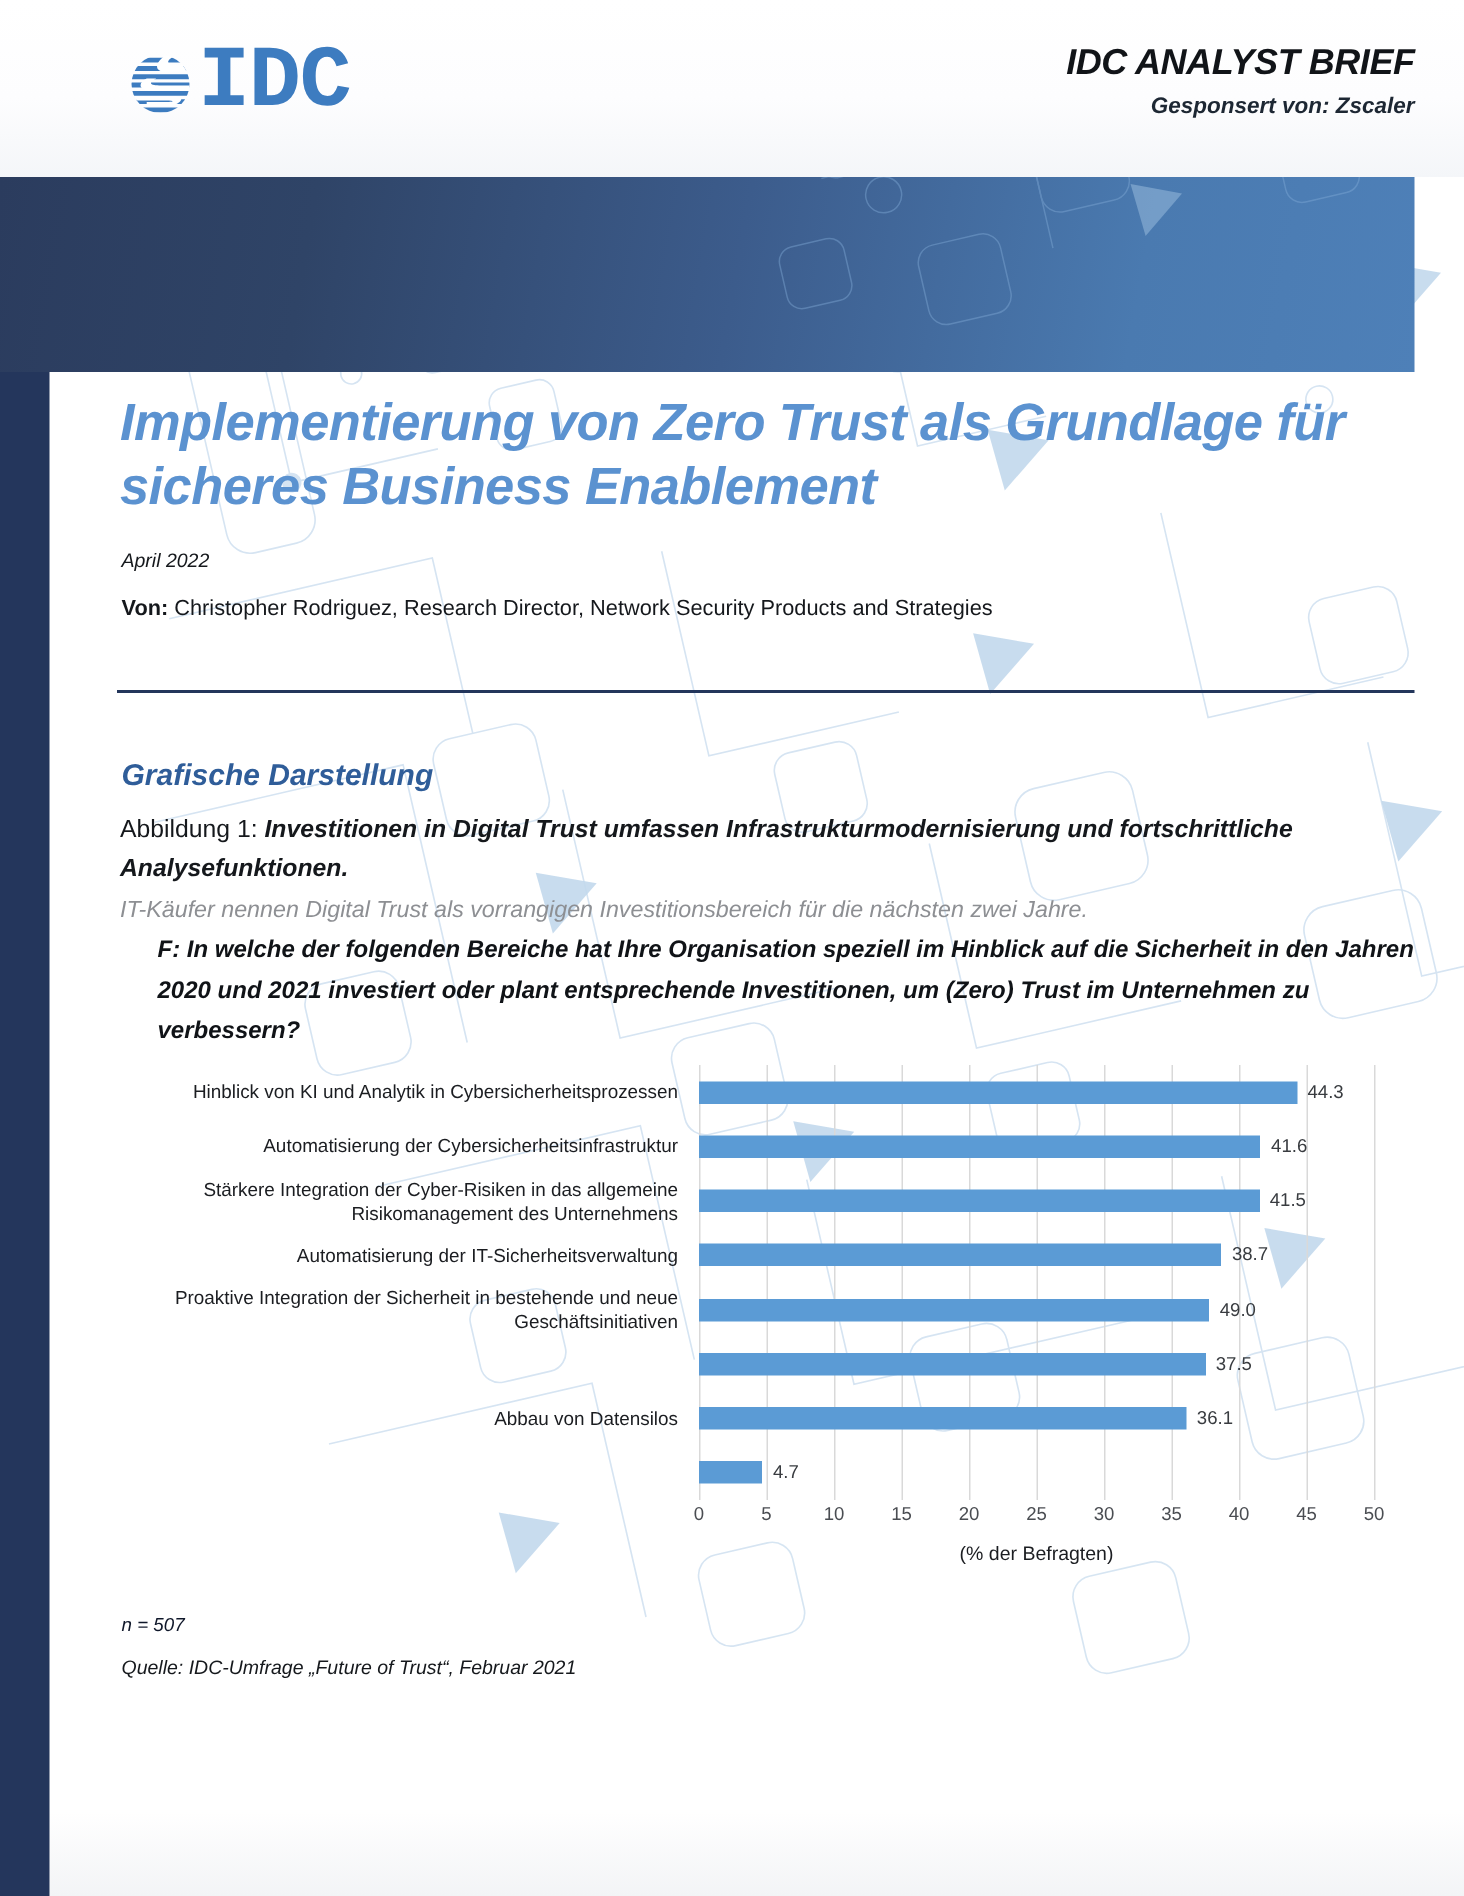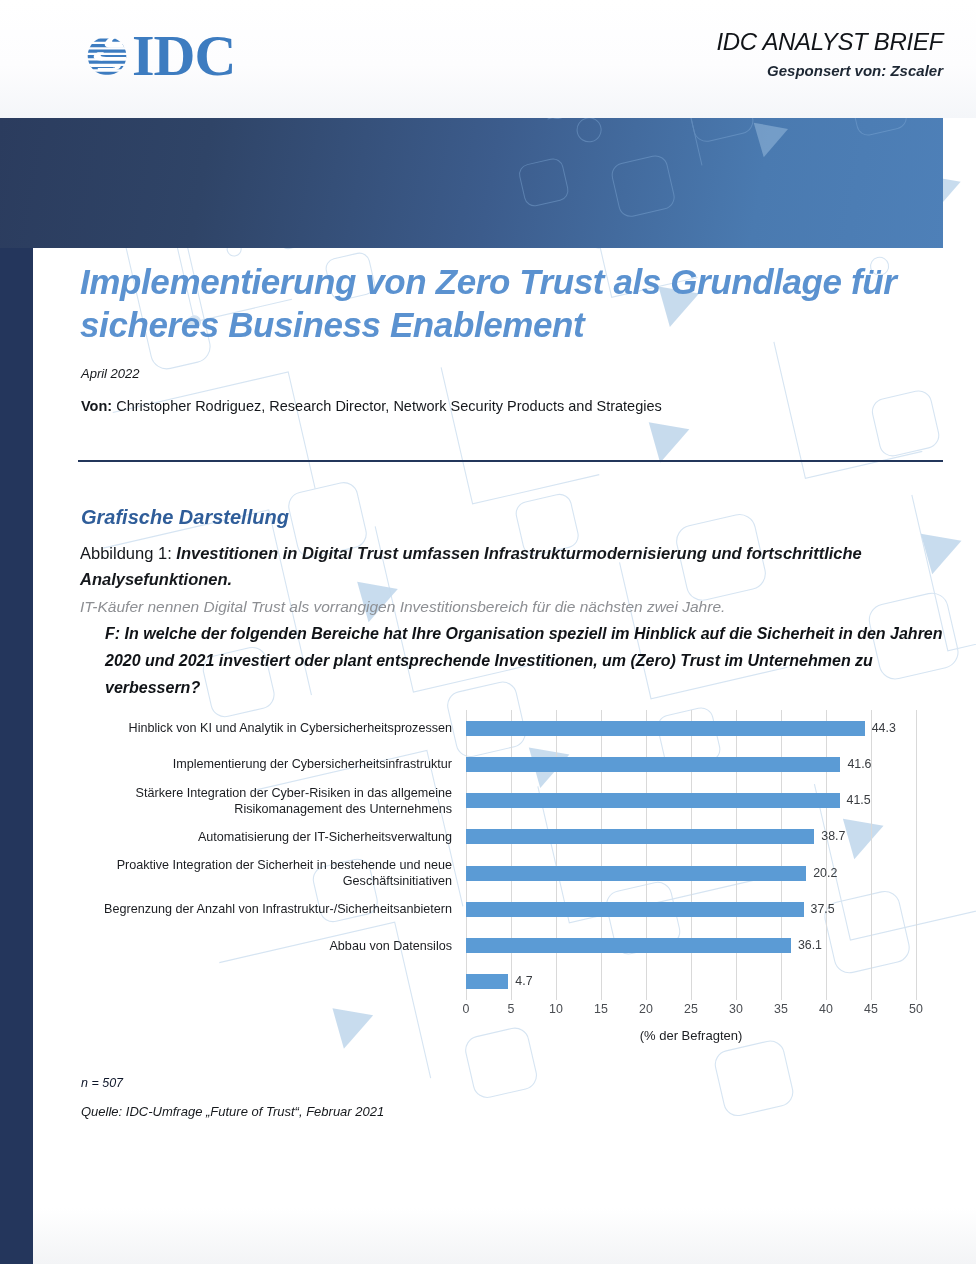--- a/index.html
+++ b/index.html
@@ -27,28 +27,28 @@
     position: absolute; left: 0; top: 0; width: 976px; height: 118px;
     background: linear-gradient(180deg, #ffffff 0%, #fdfdfe 55%, #f4f6f9 100%);
     z-index: 2;
     overflow: hidden;
   }
   .header-inner { position: relative; width: 100%; height: 100%; }
 
   .logo { position: absolute; left: 84px; top: 30px; height: 52px; display: flex; align-items: center; z-index: 4;}
   .logo-globe { width: 46px; height: 46px; margin-right: 2px; }
   .logo-text {
-    font-family: Liberation Serif, serif;
+    font-family: Liberation Mono, monospace;
     font-size: 58px; font-weight: 700; color: #3d7cc0;
     letter-spacing: -1px; line-height: 46px;
   }
 
   .brief-title {
     position: absolute; right: 33px; top: 28px;
-    font-size: 24px; font-weight: 400; font-style: italic;
+    font-size: 24px; font-weight: 700; font-style: italic;
     color: #111418; letter-spacing: -0.3px; z-index: 4;
   }
   .brief-sponsor {
     position: absolute; right: 33px; top: 62px;
     font-size: 15px; font-style: italic; font-weight: 600;
     color: #1d2733; z-index: 4;
   }
 
   
   .banner {
@@ -326,25 +326,24 @@
     </div>
 
     <div class="fig-sub">IT-Käufer nennen Digital Trust als vorrangigen Investitionsbereich für die nächsten zwei Jahre.</div>
 
     <div class="fig-question">F: In welche der folgenden Bereiche hat Ihre Organisation speziell im Hinblick auf die Sicherheit in den Jahren 2020 und 2021 investiert oder plant entsprechende Investitionen, um (Zero) Trust im Unternehmen zu verbessern?</div>
 
     <div class="chart">
       <div class="chart-grid">
         <div class="cat-labels">
             <div class="cat-row" style="top: 10.125px;">Hinblick von KI und Analytik in Cybersicherheitsprozessen</div>
-            <div class="cat-row" style="top: 46.375px;">Implementierung der Cybersicherheitsinfrastruktur</div>
+            <div class="cat-row" style="top: 46.375px;">Automatisierung der Cybersicherheitsinfrastruktur</div>
             <div class="cat-row" style="top: 74.625px;">Stärkere Integration der Cyber-Risiken in das allgemeine Risikomanagement des Unternehmens</div>
             <div class="cat-row" style="top: 118.875px;">Automatisierung der IT-Sicherheitsverwaltung</div>
             <div class="cat-row" style="top: 147.125px;">Proaktive Integration der Sicherheit in bestehende und neue Geschäftsinitiativen</div>
-            <div class="cat-row" style="top: 191.375px;">Begrenzung der Anzahl von Infrastruktur-/Sicherheitsanbietern</div>
             <div class="cat-row" style="top: 227.625px;">Abbau von Datensilos</div>
           </div>
         <div class="plot">
           <div class="plot-area">
               <div class="vline" style="left: 0px;"></div>
               <div class="vline" style="left: 45px;"></div>
               <div class="vline" style="left: 90px;"></div>
               <div class="vline" style="left: 135px;"></div>
               <div class="vline" style="left: 180px;"></div>
               <div class="vline" style="left: 225px;"></div>
@@ -355,21 +354,21 @@
               <div class="vline" style="left: 450px;"></div>
               <div class="bar" style="left: 0px; top: 10.625px; width: 398.7px; background: rgb(91, 155, 213);"></div>
               <div class="bar-val" style="left: 405.7px; top: 10.625px;">44.3</div>
               <div class="bar" style="left: 0px; top: 46.875px; width: 374.4px; background: rgb(91, 155, 213);"></div>
               <div class="bar-val" style="left: 381.4px; top: 46.875px;">41.6</div>
               <div class="bar" style="left: 0px; top: 83.125px; width: 373.5px; background: rgb(91, 155, 213);"></div>
               <div class="bar-val" style="left: 380.5px; top: 83.125px;">41.5</div>
               <div class="bar" style="left: 0px; top: 119.375px; width: 348.3px; background: rgb(91, 155, 213);"></div>
               <div class="bar-val" style="left: 355.3px; top: 119.375px;">38.7</div>
               <div class="bar" style="left: 0px; top: 155.625px; width: 340.2px; background: rgb(91, 155, 213);"></div>
-              <div class="bar-val" style="left: 347.2px; top: 155.625px;">20.2</div>
+              <div class="bar-val" style="left: 347.2px; top: 155.625px;">49.0</div>
               <div class="bar" style="left: 0px; top: 191.875px; width: 337.5px; background: rgb(91, 155, 213);"></div>
               <div class="bar-val" style="left: 344.5px; top: 191.875px;">37.5</div>
               <div class="bar" style="left: 0px; top: 228.125px; width: 324.9px; background: rgb(91, 155, 213);"></div>
               <div class="bar-val" style="left: 331.9px; top: 228.125px;">36.1</div>
               <div class="bar" style="left: 0px; top: 264.375px; width: 42.3px; background: rgb(91, 155, 213);"></div>
               <div class="bar-val" style="left: 49.3px; top: 264.375px;">4.7</div>
             </div>
         </div>
         <div class="xaxis">
             <div class="xtick" style="left: 0px;">0</div>

